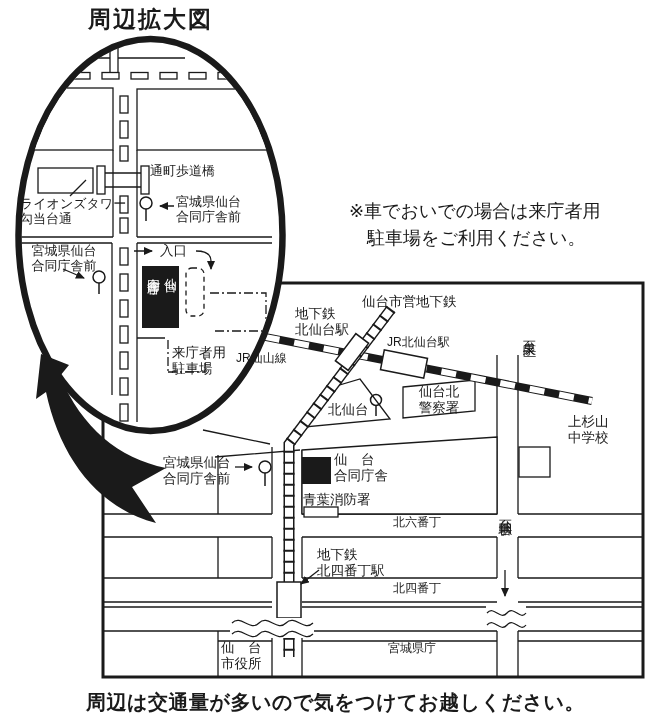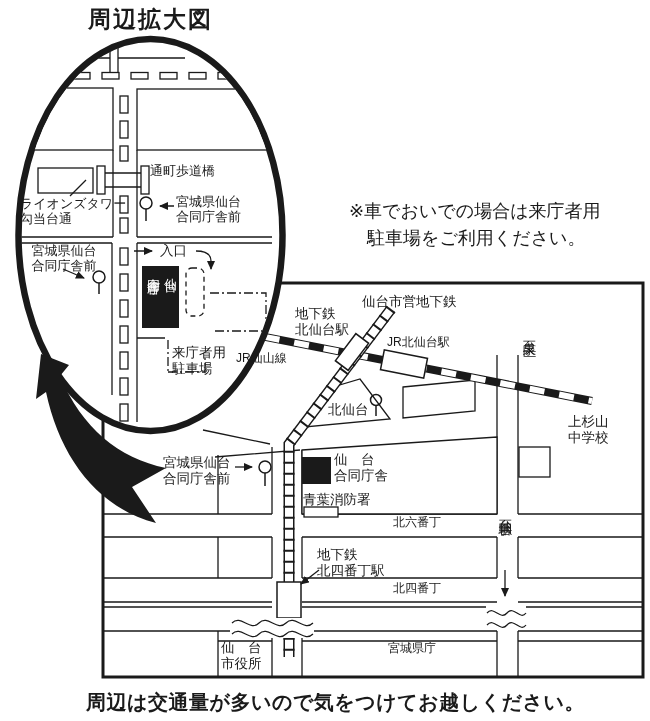--- a/index.html
+++ b/index.html
@@ -187,20 +187,22 @@
 <div class="lbl m14" style="left:172px;top:345px;">来庁者用
 駐車場</div>
 
 <div class="lbl m14" style="left:362px;top:294px;">仙台市営地下鉄</div>
 <div class="lbl m14" style="left:295px;top:306px;">地下鉄
 北仙台駅</div>
 <div class="lbl m15" style="left:387px;top:335px;">JR北仙台駅</div>
 <div class="lbl m14 v" style="left:521px;top:330px;">至泉区</div>
 <div class="lbl m15" style="left:236px;top:351px;">JR仙山線</div>
 <div class="lbl m14" style="left:328px;top:402px;">北仙台</div>
+<div class="lbl m14 ctr" style="left:403px;top:384px;width:72px;">仙台北
+警察署</div>
 <div class="lbl m14" style="left:520px;top:414px;padding-left:48px;">上杉山
 中学校</div>
 <div class="lbl m14" style="left:163px;top:455px;">宮城県仙台
 合同庁舎前</div>
 <div class="lbl m14" style="left:334px;top:452px;">仙　台
 合同庁舎</div>
 <div class="lbl m14" style="left:303px;top:492px;">青葉消防署</div>
 <div class="lbl m15" style="left:393px;top:515px;">北六番丁</div>
 <div class="lbl m14 v" style="left:497px;top:509px;letter-spacing:1px;">至仙台駅</div>
 <div class="lbl m14" style="left:317px;top:547px;">地下鉄

